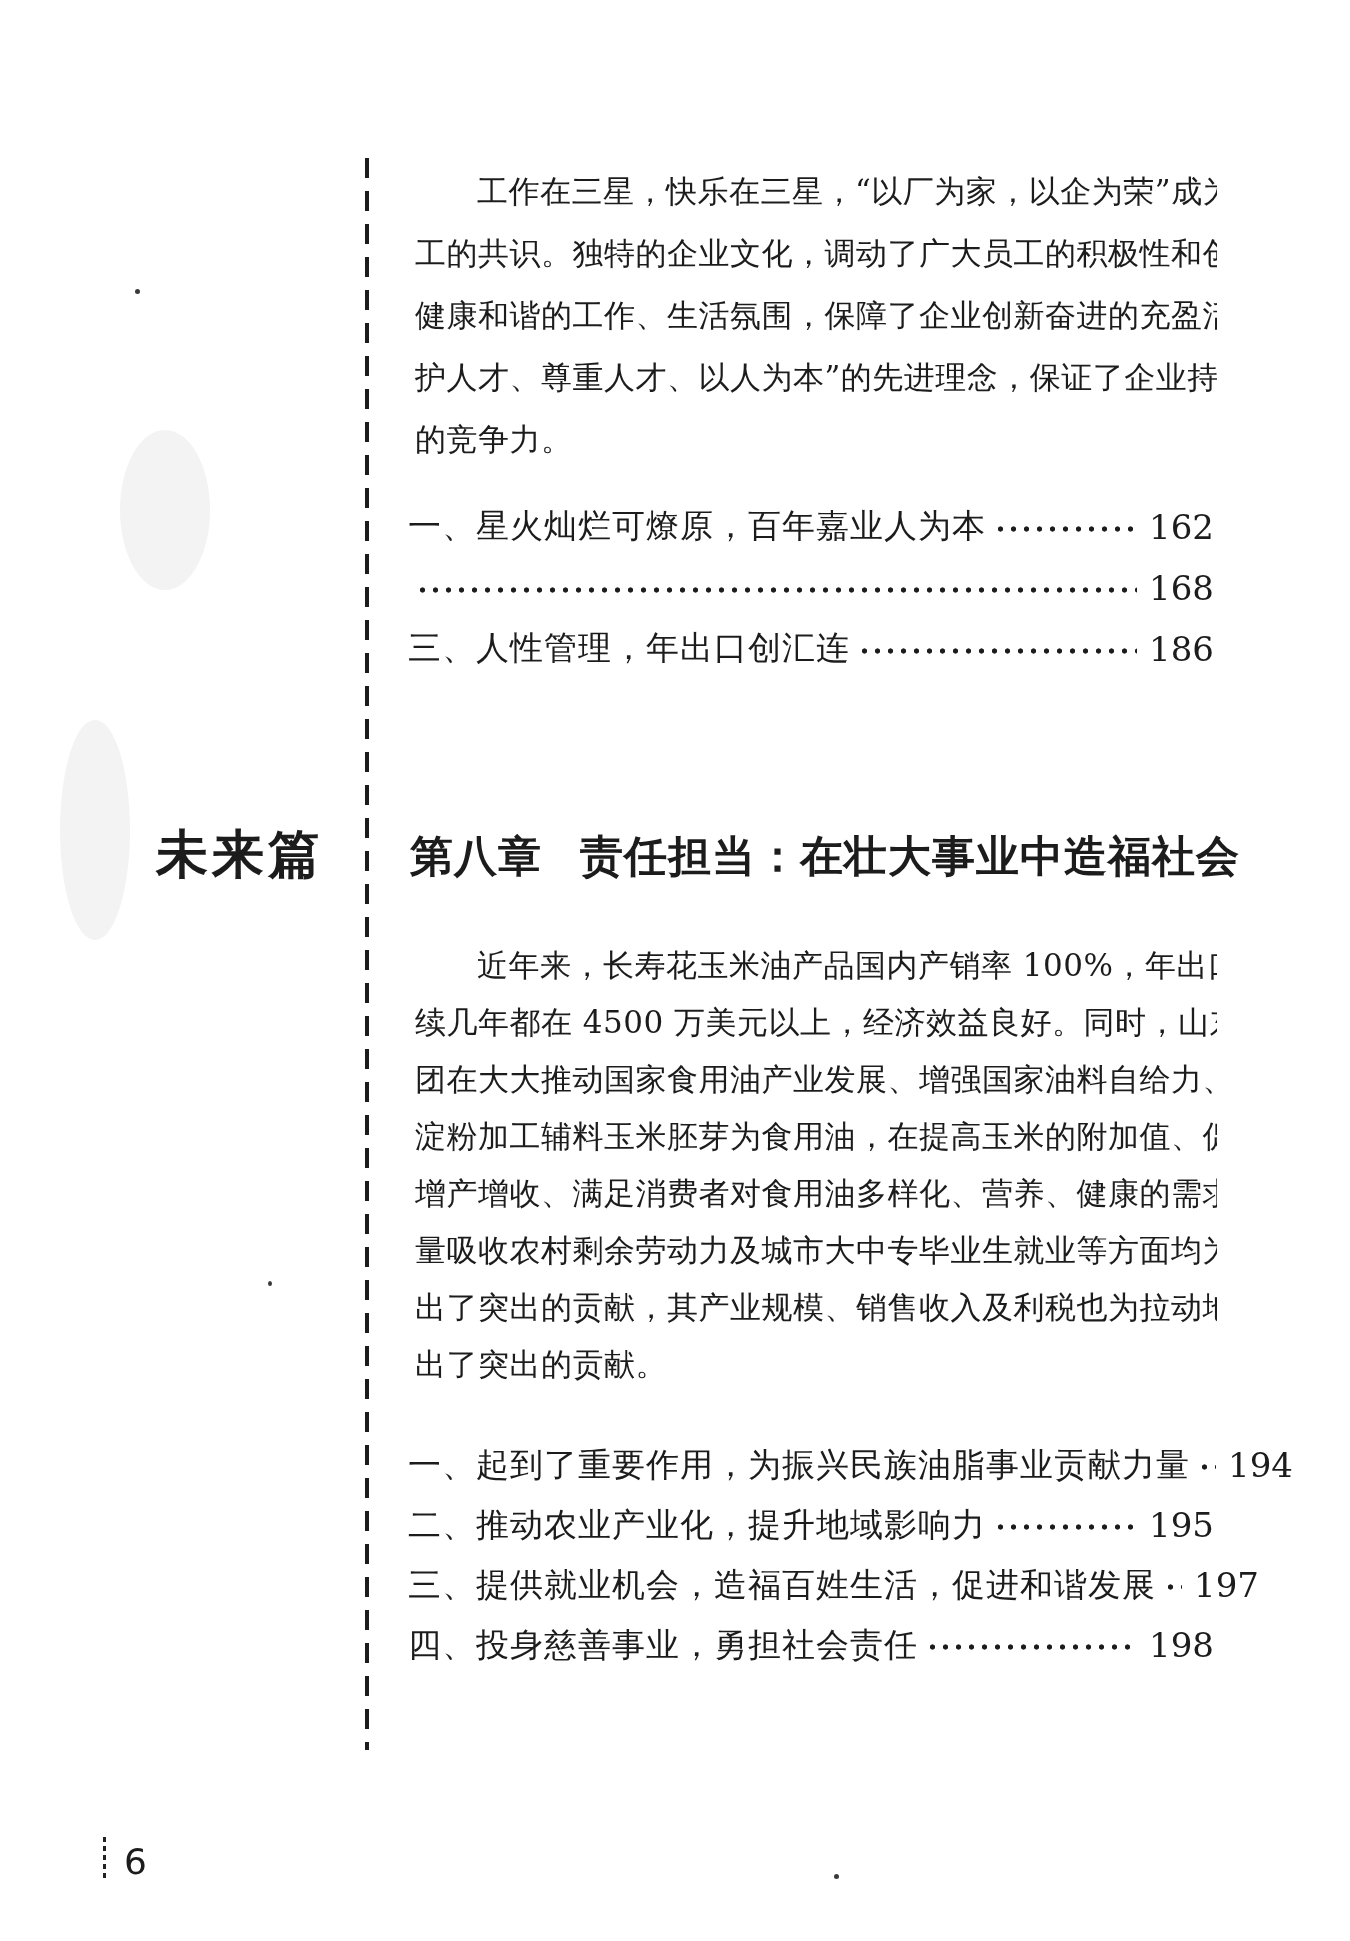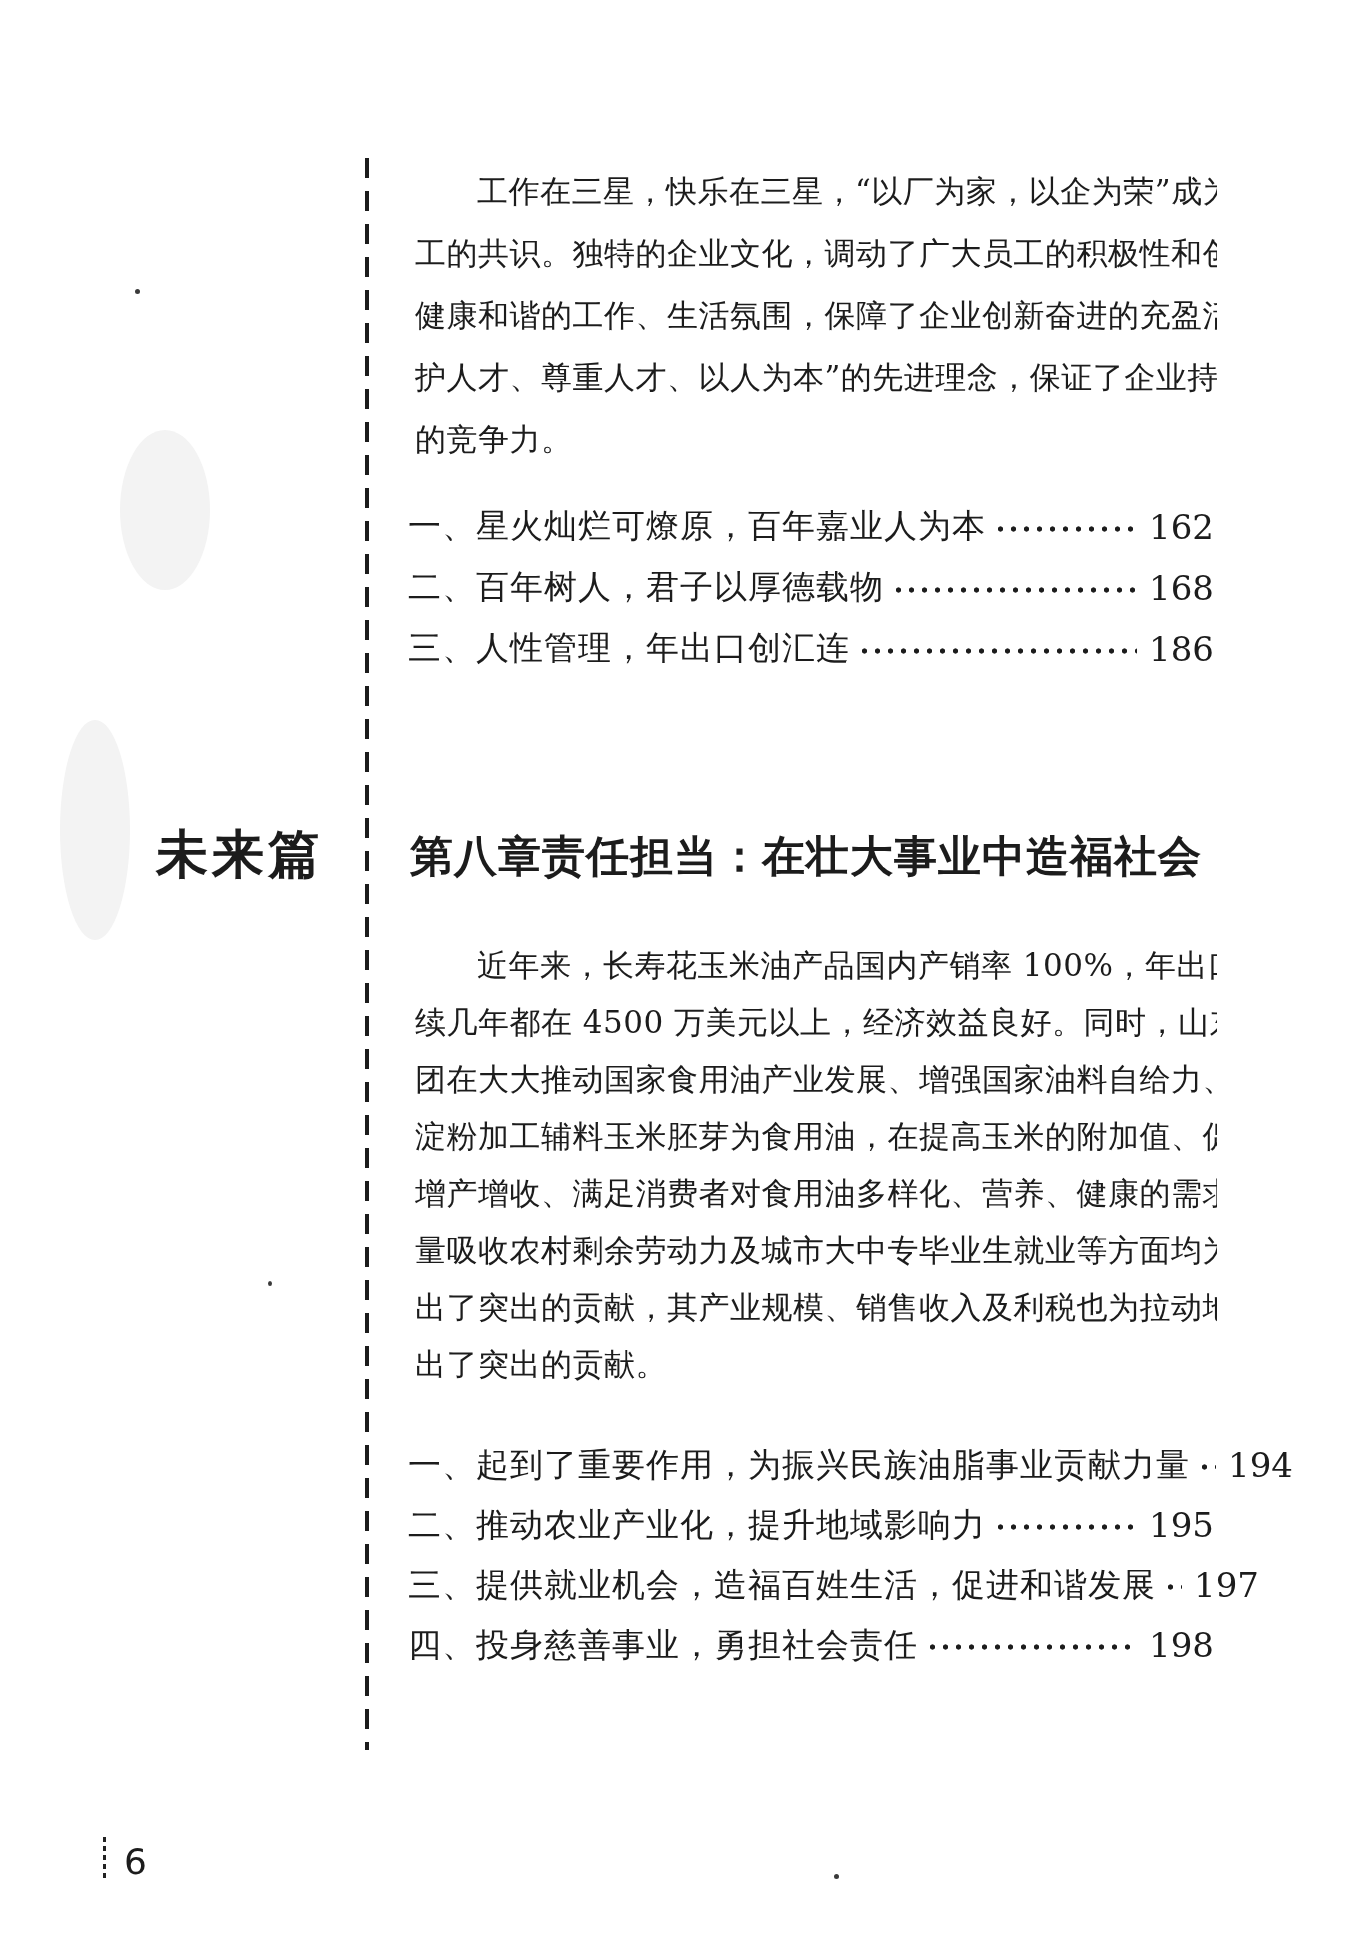--- a/index.html
+++ b/index.html
@@ -72,21 +72,21 @@
   .chapter-heading {
     position: absolute;
     left: 410px;
     top: 828px;
     font-size: 43px;
     line-height: 56px;
     font-weight: bold;
     white-space: nowrap;
     letter-spacing: 1px;
   }
-  .chapter-no { }
+  .chapter-no { margin-right: 38px; }
 
   
   .footer-tick {
     position: absolute;
     left: 103px;
     top: 1837px;
     width: 3px;
     height: 42px;
     background: repeating-linear-gradient(to bottom, #222 0 5px, transparent 5px 9px);
   }
@@ -126,21 +126,20 @@
     <div class="line">的竞争力。</div>
   </div>
 
   <div class="toc" id="toc1">
     <div class="toc-entry">
       <span class="toc-label">一、星火灿烂可燎原，百年嘉业人为本</span>
       <span class="leader"></span>
       <span class="toc-page">162</span>
     </div>
     <div class="toc-entry">
-      <span class="toc-label">二、百年树人，君子以厚德载物</span>
       <span class="leader"></span>
       <span class="toc-page">168</span>
     </div>
     <div class="toc-entry">
       <span class="toc-label">三、人性管理，年出口创汇连</span>
       <span class="leader"></span>
       <span class="toc-page">186</span>
     </div>
   </div>
 

